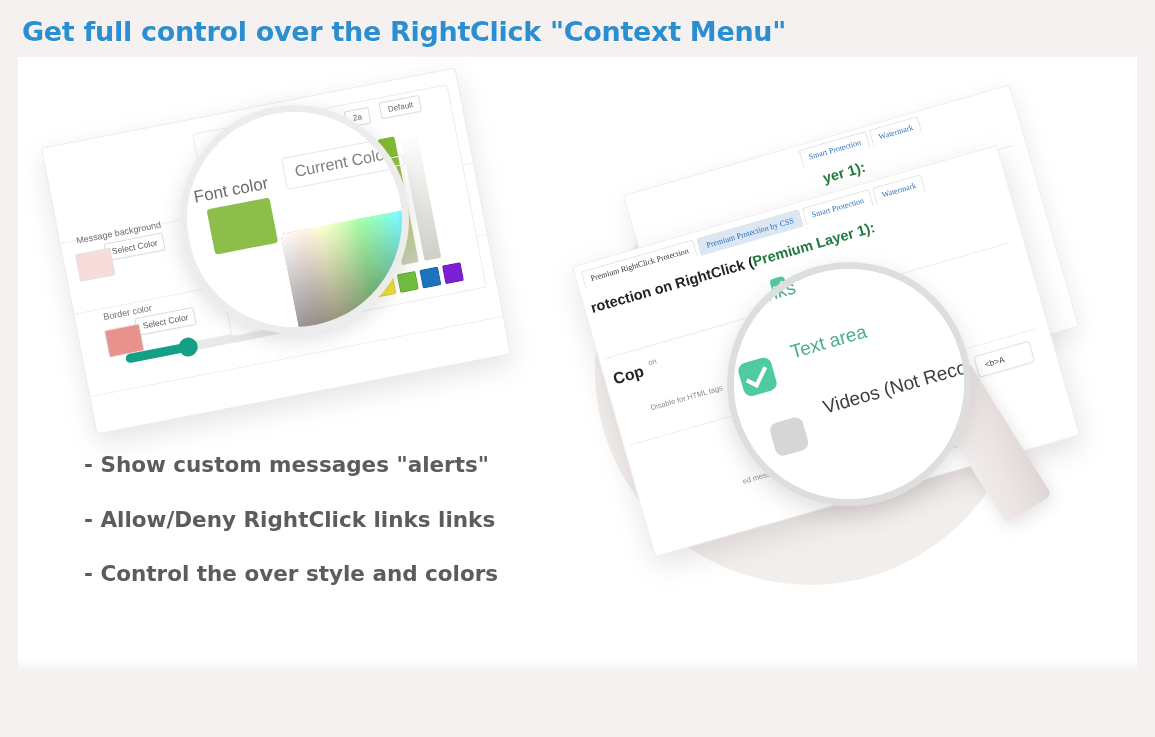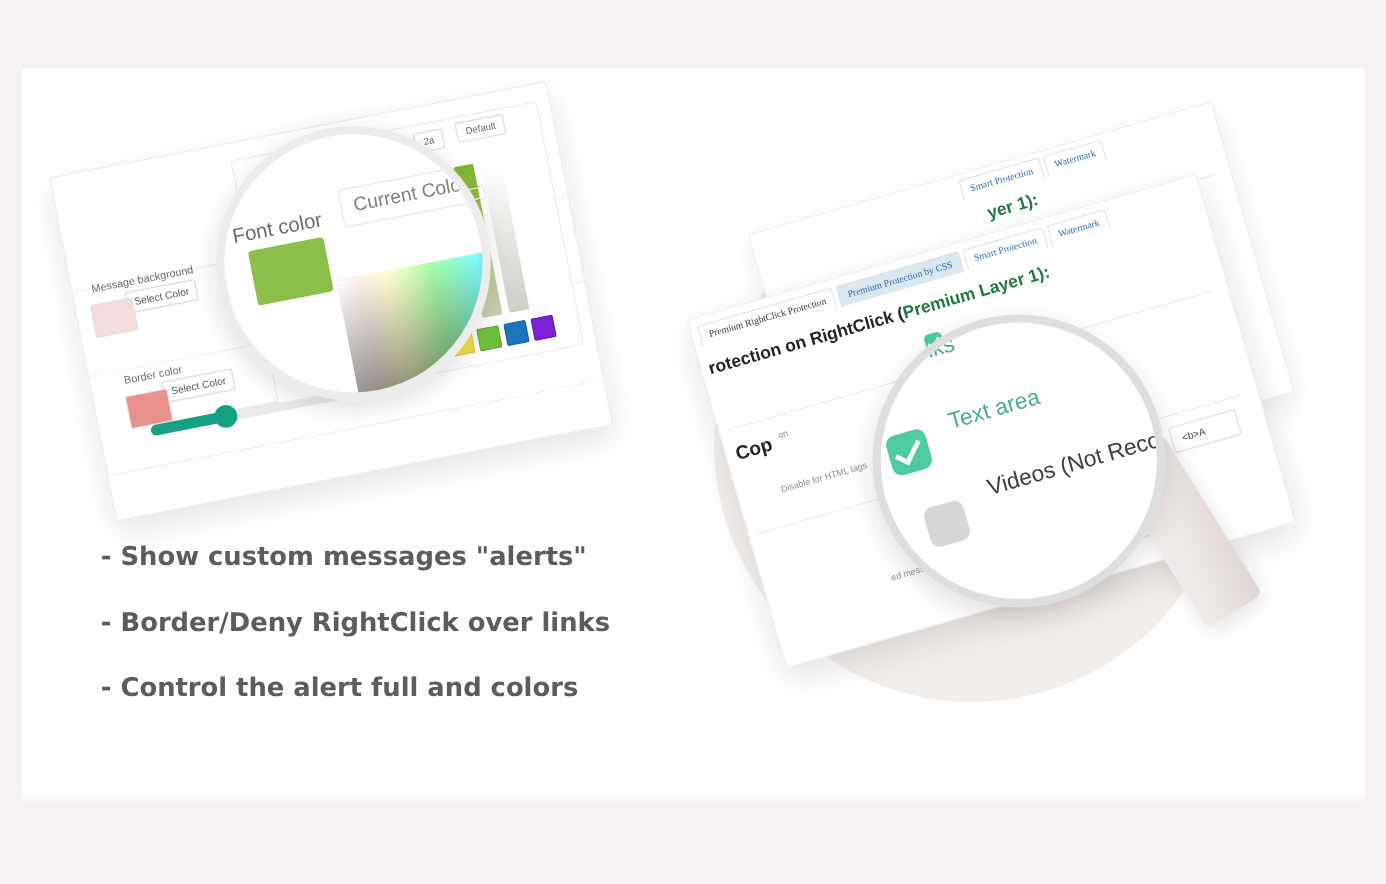--- a/index.html
+++ b/index.html
@@ -226,20 +226,21 @@
     transform-origin:top center;
     border-radius:3px 3px 6px 6px;
     box-shadow:0 6px 16px rgba(120,110,110,.18);
   }
 </style>
 </head>
 <body>
 
 <div class="stage">
 
+  <div class="page-title">Get full control over the RightClick "Context Menu"</div>
 
   <div class="card"></div>
   <div class="card-fray"></div>
 
   <div class="left-comp">
 
     <div class="shot-left">
       <div class="srow" style="top:96px"></div>
       <div class="srow" style="top:168px"></div>
       <div class="srow" style="top:252px"></div>
@@ -357,17 +358,17 @@
 
           <div class="mr-chk off" style="left:66px;top:162px"></div>
           <div class="mr-label dark" style="left:124px;top:150px">Videos (Not Recomm</div>
         </div>
       </div>
     </div>
   </div>
 
   <div class="bullets">
     <div class="bullet">- Show custom messages "alerts"</div>
-    <div class="bullet">- Border/Deny RightClick over links</div>
-    <div class="bullet">- Control the alert full and colors</div>
+    <div class="bullet">- Allow/Deny RightClick links links</div>
+    <div class="bullet">- Control the over style and colors</div>
   </div>
 
 </div>
 
 </body></html>

